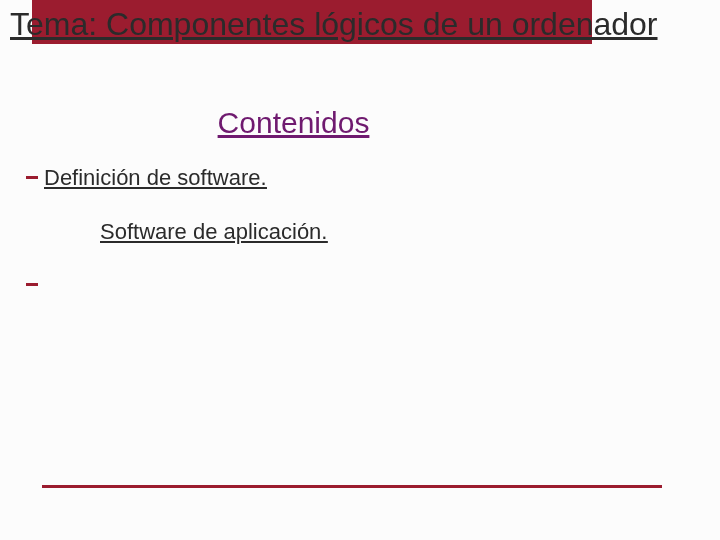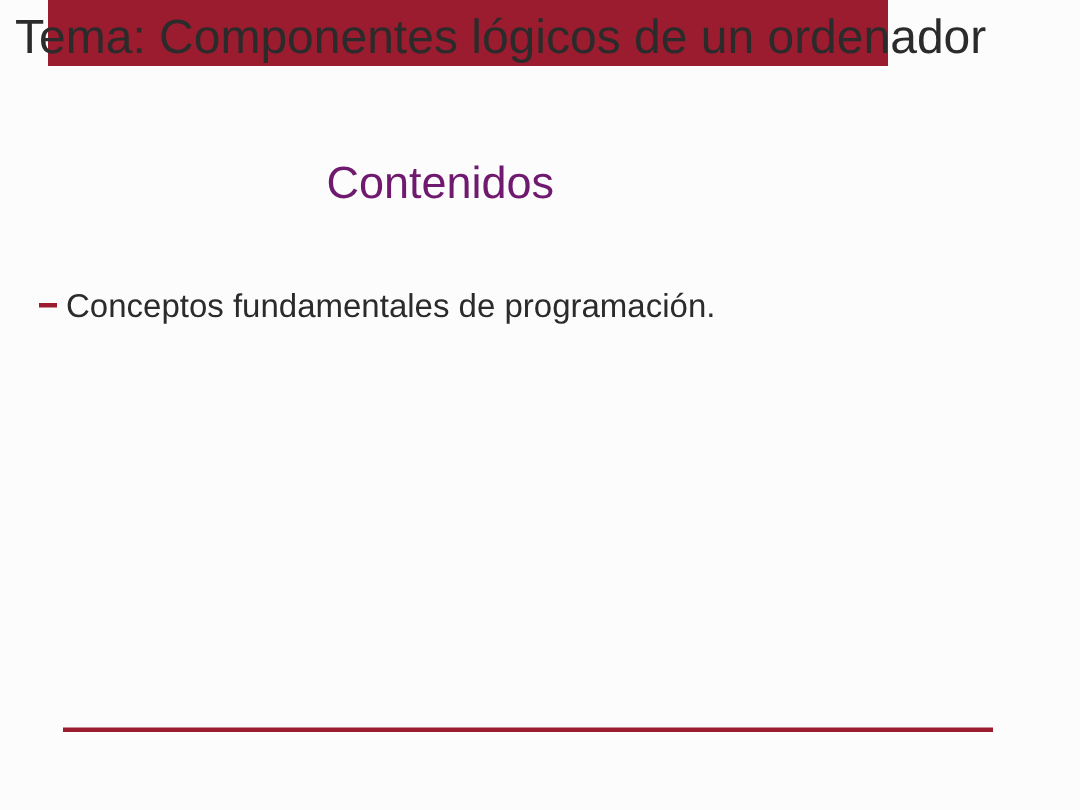--- a/index.html
+++ b/index.html
@@ -1,15 +1,15 @@
 <!DOCTYPE html>
 <html><head>
 <meta charset="utf-8">
 <style>
-  * { margin: 0; padding: 0; box-sizing: border-box; }
+  * { margin: 0; padding: 0; box-sizing: border-box; text-decoration: underline; }
   html, body { width: 720px; height: 540px; }
   body {
     font-family: Arial, Helvetica, sans-serif;
     background: #fcfcfc;
     position: relative;
     overflow: hidden;
   }
   .banner {
     position: absolute;
     top: 0;
@@ -71,27 +71,33 @@
 <body>
 
 <div class="banner"></div>
 
 <h1 class="title">Tema: Componentes lógicos de un ordenador</h1>
 
 <h2 class="subtitle">Contenidos</h2>
 
 <div class="content">
 
+  <div class="para">
+    <div class="bullet-line">
+      <span class="dash"></span>
+      <span>Definición de software.</span>
+    </div>
+  </div>
 
   <div class="para">
+    <span class="indent">Software de aplicación.</span>
   </div>
 
 
   <div class="para">
     <div class="bullet-line">
       <span class="dash"></span>
-      <span>Conceptos fundamentales de programación.</span>
     </div>
   </div>
 
 </div>
 
 <div class="hr"></div>
 
 </body></html>

